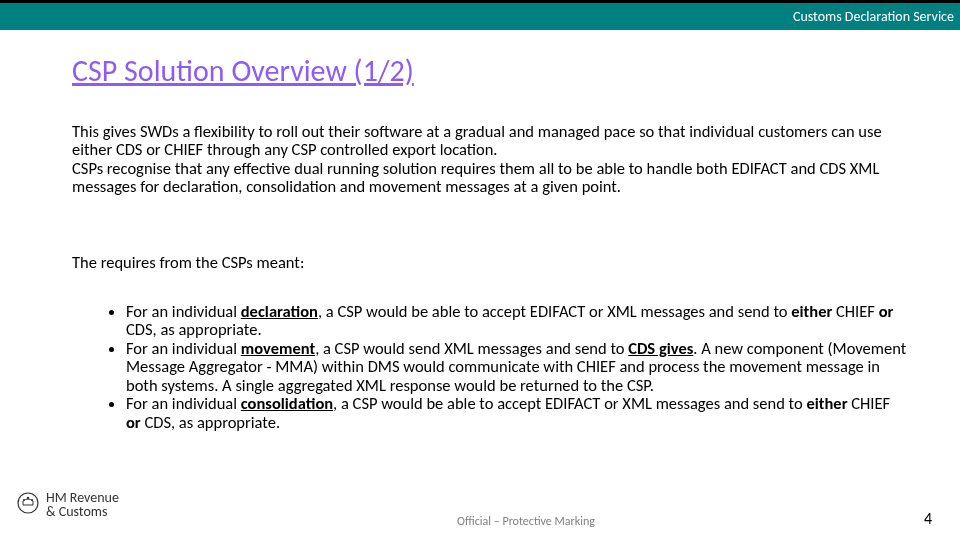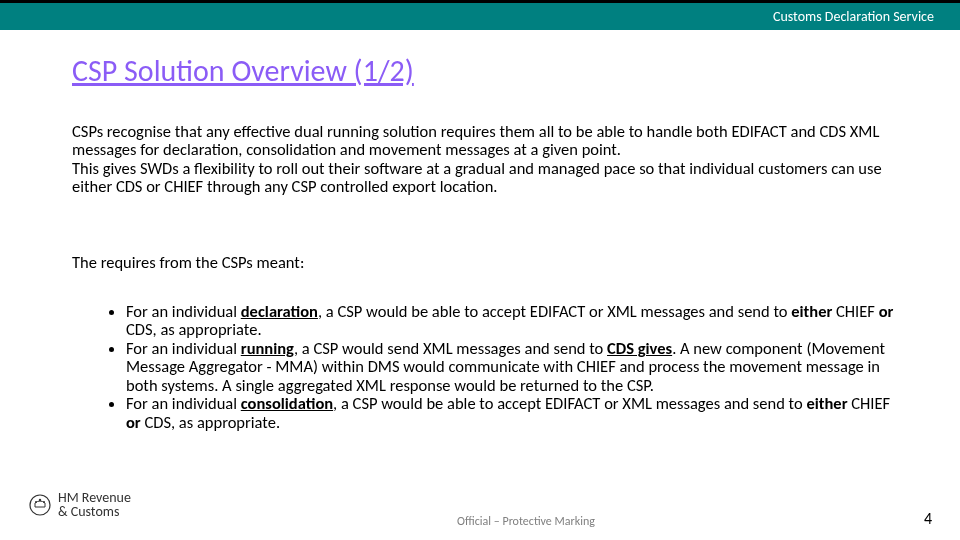--- a/index.html
+++ b/index.html
@@ -20,21 +20,21 @@
     right: 0;
     height: 30px;
     background: #008080;
     border-top: 3px solid #000;
     box-sizing: border-box;
     color: #fff;
     font-size: 14px;
     display: flex;
     align-items: center;
     justify-content: flex-end;
-    padding-right: 26px;
+    padding-right: 6px;
   }
   .title {
     position: absolute;
     top: 52px;
     left: 72px;
     font-size: 30px;
     font-weight: 400;
     text-decoration: underline;
     color: #8b5cf6;
   }
@@ -85,23 +85,23 @@
   .page-num {
     position: absolute;
     bottom: 12px;
     right: 28px;
     font-size: 16px;
     color: #000;
   }
   .logo-block {
     position: absolute;
     bottom: 20px;
-    left: 28px;
+    left: 16px;
     display: flex;
-    align-items: center;
+    align-items: flex-start;
     color: #333;
   }
   .logo-text {
     font-size: 14px;
     line-height: 1.05;
     margin-left: 6px;
   }
   .crest {
     width: 24px;
     height: 24px;
@@ -112,33 +112,33 @@
 </head>
 <body>
 
 <div class="header-bar">
   <span>Customs Declaration Service</span>
 </div>
 
 <div class="title">CSP Solution Overview (1/2)</div>
 
 <div class="body-text">
+  <p>This gives SWDs a flexibility to roll out their software at a gradual and managed pace so that individual customers can use either CDS or CHIEF through any CSP controlled export location.</p>
   <p>CSPs recognise that any effective dual running solution requires them all to be able to handle both EDIFACT and CDS XML messages for declaration, consolidation and movement messages at a given point.</p>
-  <p>This gives SWDs a flexibility to roll out their software at a gradual and managed pace so that individual customers can use either CDS or CHIEF through any CSP controlled export location.</p>
 </div>
 
 <div class="proposal-intro">The requires from the CSPs meant:</div>
 
 <div class="bullets">
   <ul>
     <li>
       <span>For an individual </span><span class="bold ul">declaration</span><span>, a CSP would be able to accept EDIFACT or XML messages and send to </span><span class="bold">either</span><span> CHIEF </span><span class="bold">or</span><span> CDS, as appropriate.</span>
     </li>
     <li>
-      <span>For an individual </span><span class="bold ul">running</span><span>, a CSP would send XML messages and send to </span><span class="bold ul">CDS gives</span><span>. A new component (Movement Message Aggregator - MMA) within DMS would communicate with CHIEF and process the movement message in both systems. A single aggregated XML response would be returned to the CSP.</span>
+      <span>For an individual </span><span class="bold ul">movement</span><span>, a CSP would send XML messages and send to </span><span class="bold ul">CDS gives</span><span>. A new component (Movement Message Aggregator - MMA) within DMS would communicate with CHIEF and process the movement message in both systems. A single aggregated XML response would be returned to the CSP.</span>
     </li>
     <li>
       <span>For an individual </span><span class="bold ul">consolidation</span><span>, a CSP would be able to accept EDIFACT or XML messages and send to </span><span class="bold">either</span><span> CHIEF </span><span class="bold">or</span><span> CDS, as appropriate.</span>
     </li>
   </ul>
 </div>
 
 <div class="logo-block">
   <svg class="crest" viewBox="0 0 24 24">
     <circle cx="12" cy="12" r="10" fill="none" stroke="#333" stroke-width="1.2"></circle>

